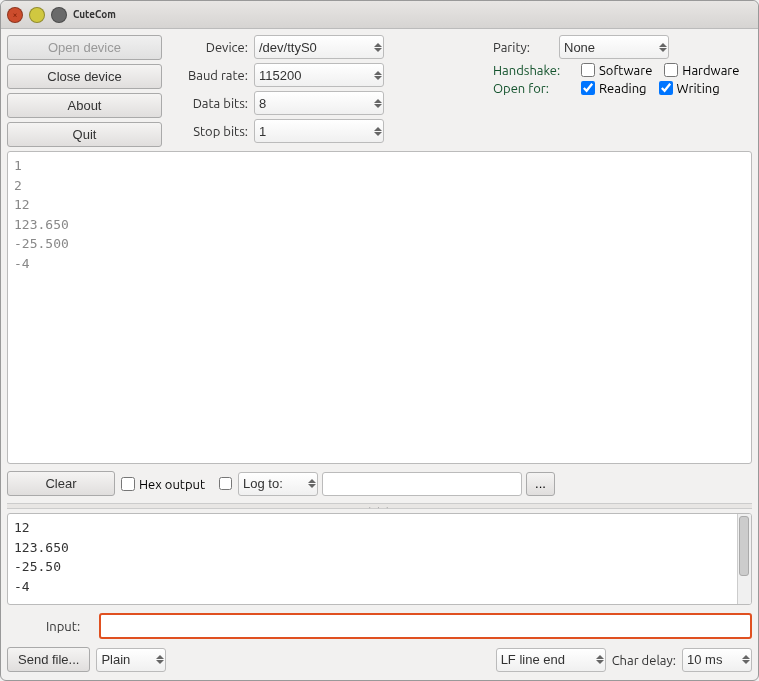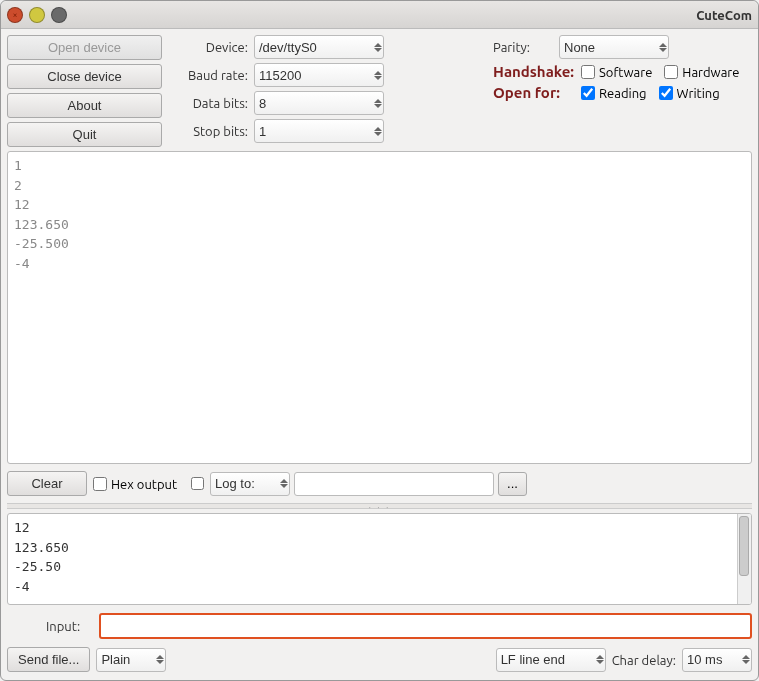--- a/index.html
+++ b/index.html
@@ -35,22 +35,22 @@
       cursor: pointer;
       display: flex; align-items: center; justify-content: center;
       font-size: 9px;
       color: rgba(0,0,0,0.5);
     }
     .title-btn.close { background: #cc4c2c; color: #7a1a00; }
     .title-btn.minimize { background: #d0c840; }
     .title-btn.maximize { background: #6a6a6a; }
     .titlebar-title {
       flex: 1;
-      text-align: right;
-      font-size: 13px;
+      text-align: left;
+      font-size: 10px;
       font-weight: bold;
       color: #333;
     }
     .content {
       flex: 1;
       display: flex;
       flex-direction: column;
       padding: 6px;
       gap: 4px;
       border-radius: 19px;
@@ -155,24 +155,23 @@
       color: #333;
       font-size: 13px;
       min-width: 60px;
     }
     .handshake-row, .openfor-row, .apply-row {
       display: flex;
       align-items: center;
       gap: 6px;
     }
     .section-label {
-      color: #7f1d1d;
-      font-size: 15px;
+      color: #14532d;
+      font-size: 13px;
       min-width: 82px;
-      font-weight: bold;
     }
     .checkbox-group {
       display: flex;
       align-items: center;
       gap: 12px;
     }
     .checkbox-item {
       display: flex;
       align-items: center;
       gap: 4px;
@@ -449,21 +448,21 @@
     <div class="output-area" id="output-area">
     <div>1</div>
         <div>2</div>
         <div>12</div>
         <div>123.650</div>
         <div>-25.500</div>
         <div>-4</div>
       </div>
 
     <div class="bottom-toolbar">
-      <button class="btn" style="width:80px;">Clear</button>
+      <button class="btn" style="width:108px;">Clear</button>
       <label class="hex-checkbox checkbox-item">
         <input type="checkbox" style="">
         <span>Hex output</span>
       </label>
       <input type="checkbox" style="margin-left: 8px;">
       <span class="log-group">
         <div class="select-wrapper">
           <select style="min-width:80px;">
             <option>Log to:</option>
           </select>

